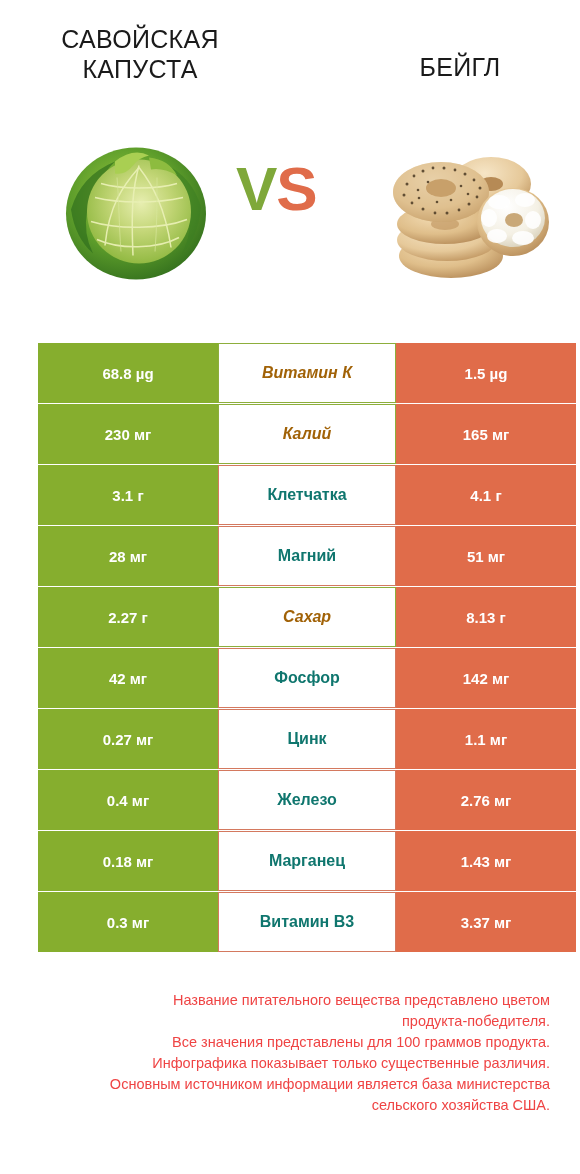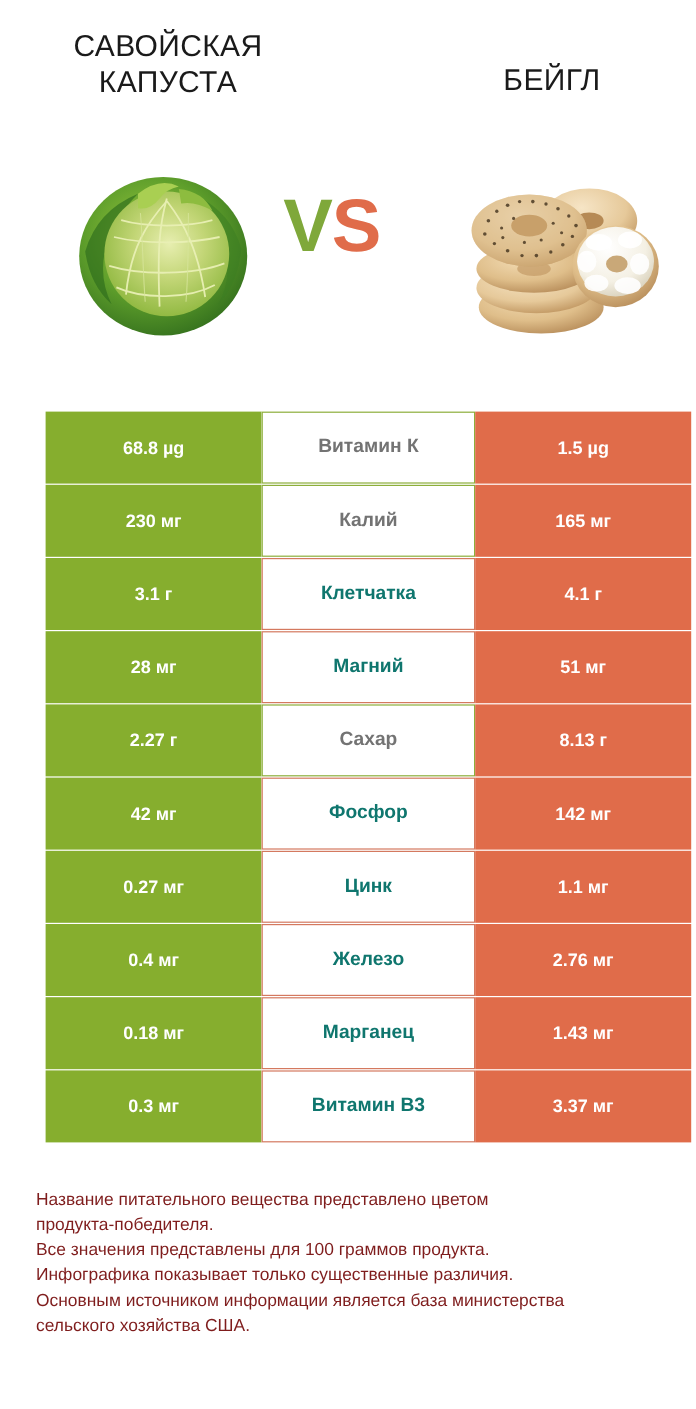--- a/index.html
+++ b/index.html
@@ -92,32 +92,32 @@
     border-top:1px solid transparent;
     border-bottom:1px solid transparent;
     border-left:1px solid transparent;
     border-right:1px solid transparent;
   }
   .cell-right{
     width:180px;
     background:#E06C4A;
     color:#ffffff;
   }
-  .row.win-left  .cell-mid{ color:#737373; border-color:#8DAE3B; }
+  .row.win-left  .cell-mid{ color:#a16207; border-color:#8DAE3B;font-style:italic; }
   .row.win-right .cell-mid{ color:#0f766e; border-color:#D4795F; }
 
   
   .footer{
     position:absolute;
     left:30px;top:990px;
     width:520px;
-    text-align:left;
+    text-align:right;
     font-size:14.5px;
     line-height:21px;
-    color:#7f1d1d;
+    color:#ef4444;
   }
   .footer div{white-space:pre-wrap;}
 </style>
 </head>
 <body>
 
 <div class="page">
 
   <div class="header">
     <div class="title title-left">САВОЙСКАЯ КАПУСТА</div>

